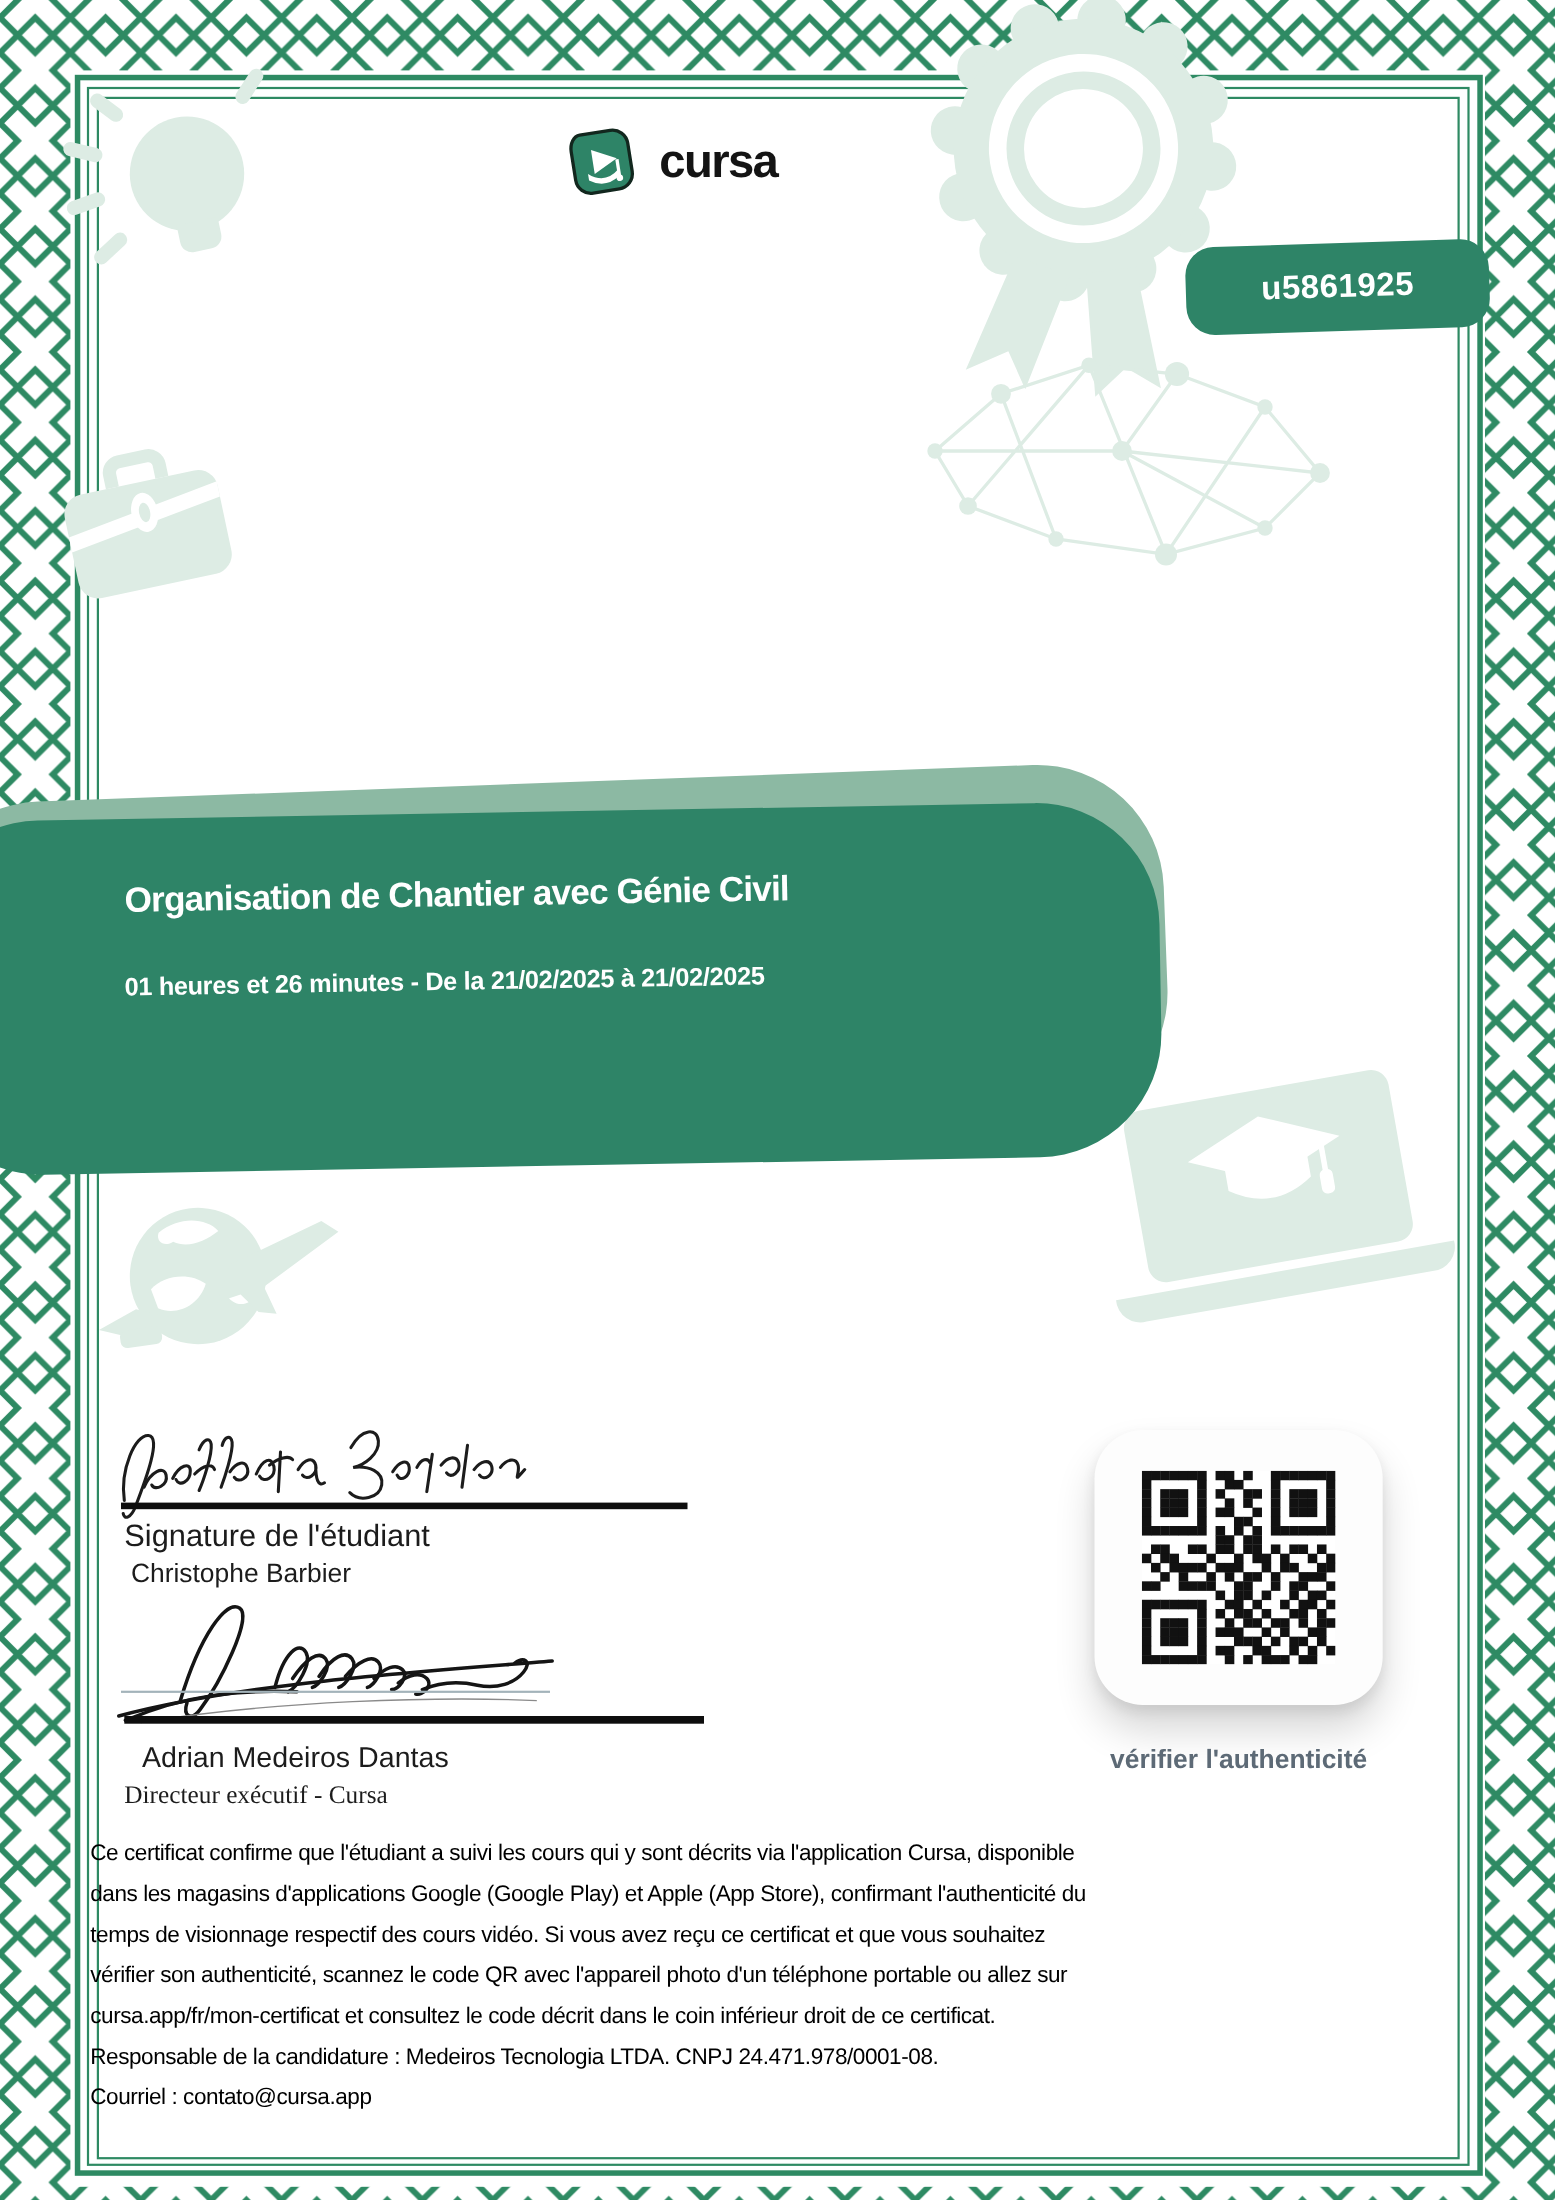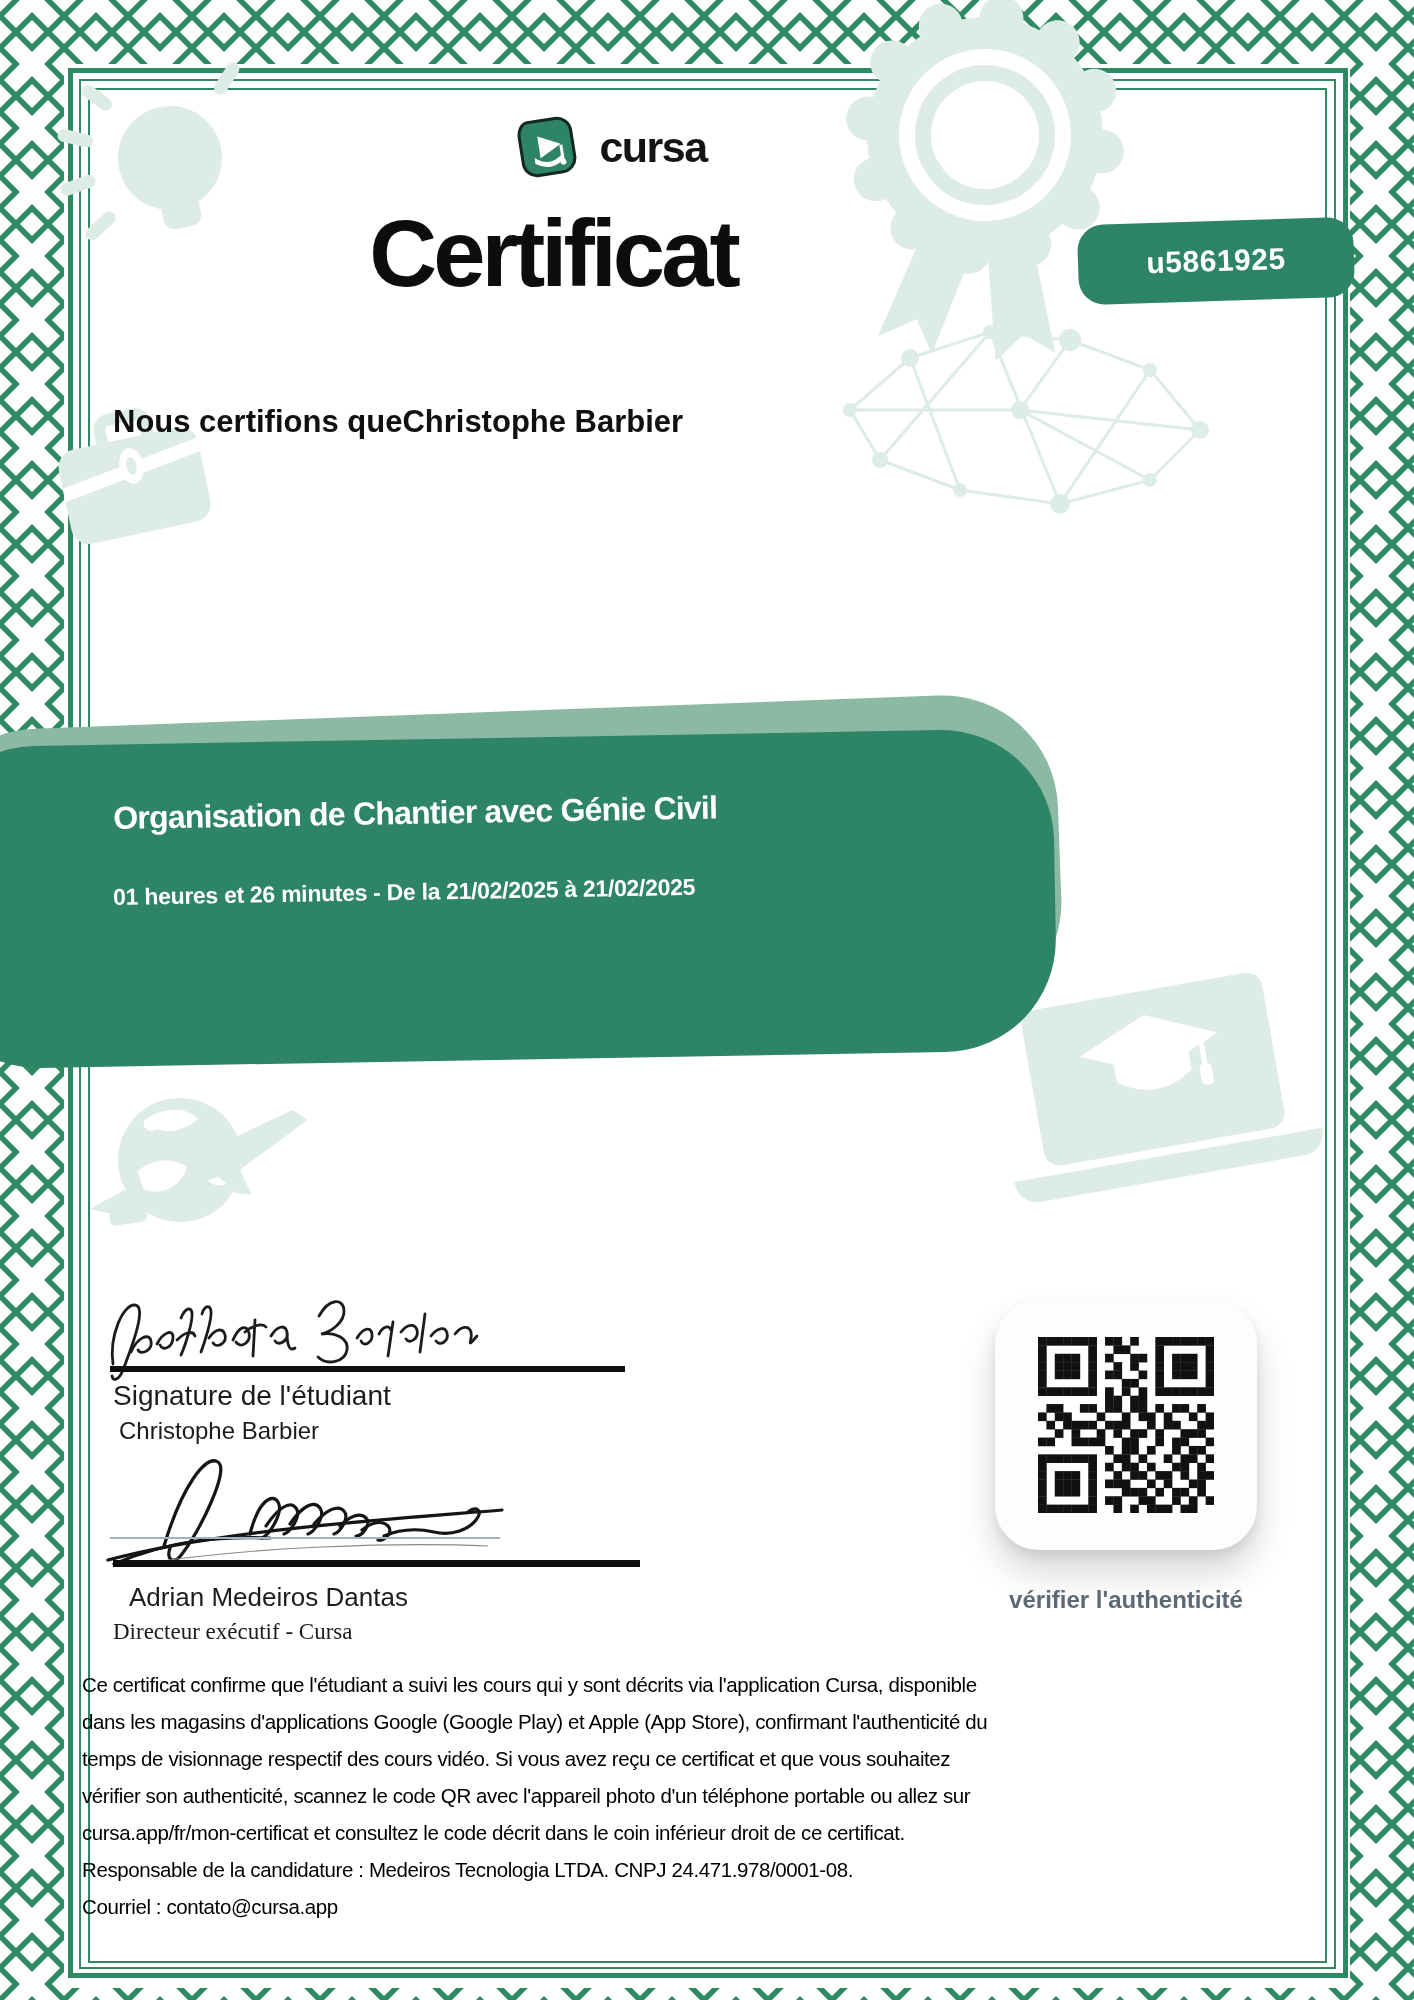--- a/index.html
+++ b/index.html
@@ -175,29 +175,25 @@
         <path d="M14,4 H42 a14 14 0 0 1 14,14 V44 a14 14 0 0 1 -14,14 H18 a14 14 0 0 1 -14,-14 V18 a10 14 0 0 1 10,-14 z" fill="#2e8467" stroke="#12271e" stroke-width="3"></path>
         <path d="M22,19 L44,30 L22,41 z" fill="#ffffff"></path>
         <path d="M16,40 q14,12 28,0 l0,6 q-14,10 -28,0 z" fill="#ffffff"></path>
         <line x1="44" y1="31" x2="44" y2="46" stroke="#ffffff" stroke-width="3"></line>
         <circle cx="44" cy="48" r="3" fill="#ffffff"></circle>
       </g>
     </svg>
     <span class="logo-word">cursa</span>
   </div>
 
-  <div class="abs cert-title">Certificat</div>
 
   <div class="abs code-badge">
     <span>u5861925</span>
   </div>
 
-  <div class="abs intro-1">
-    <span>Nous certifions que</span><span class="student">Christophe Barbier</span>
-  </div>
 
   <svg class="abs" style="left:105px;top:1292px" width="380" height="95" viewBox="0 0 380 95">
     <g fill="none" stroke="#1c1c1c" stroke-width="2.8" stroke-linecap="round">
       <path d="M8,72 C4,44 18,12 30,13 C42,14 28,52 18,78 C14,88 8,90 7,84"></path>
       <path d="M26,60 C32,46 44,40 46,49 C48,58 36,64 33,58 M52,52 C58,40 68,37 68,45 C68,55 58,60 55,53"></path>
       <path d="M76,26 C80,16 86,14 87,21 C88,30 80,54 76,63 M72,48 C80,40 88,38 90,44"></path>
       <path d="M97,22 C99,14 105,12 106,19 C107,28 99,52 96,60 M104,46 C110,37 118,35 120,43 C122,51 112,57 108,51"></path>
       <path d="M128,48 C134,34 142,32 144,41 C146,51 135,57 131,50 M150,28 L148,64 M140,40 C148,33 158,31 161,35"></path>
       <path d="M166,44 C172,34 180,32 182,40 C184,48 174,55 170,49 M182,40 C182,52 184,60 190,56"></path>
       <path d="M214,24 C224,6 238,6 239,18 C240,30 226,40 216,42 C230,40 244,46 242,58 C240,70 222,74 213,65"></path>

